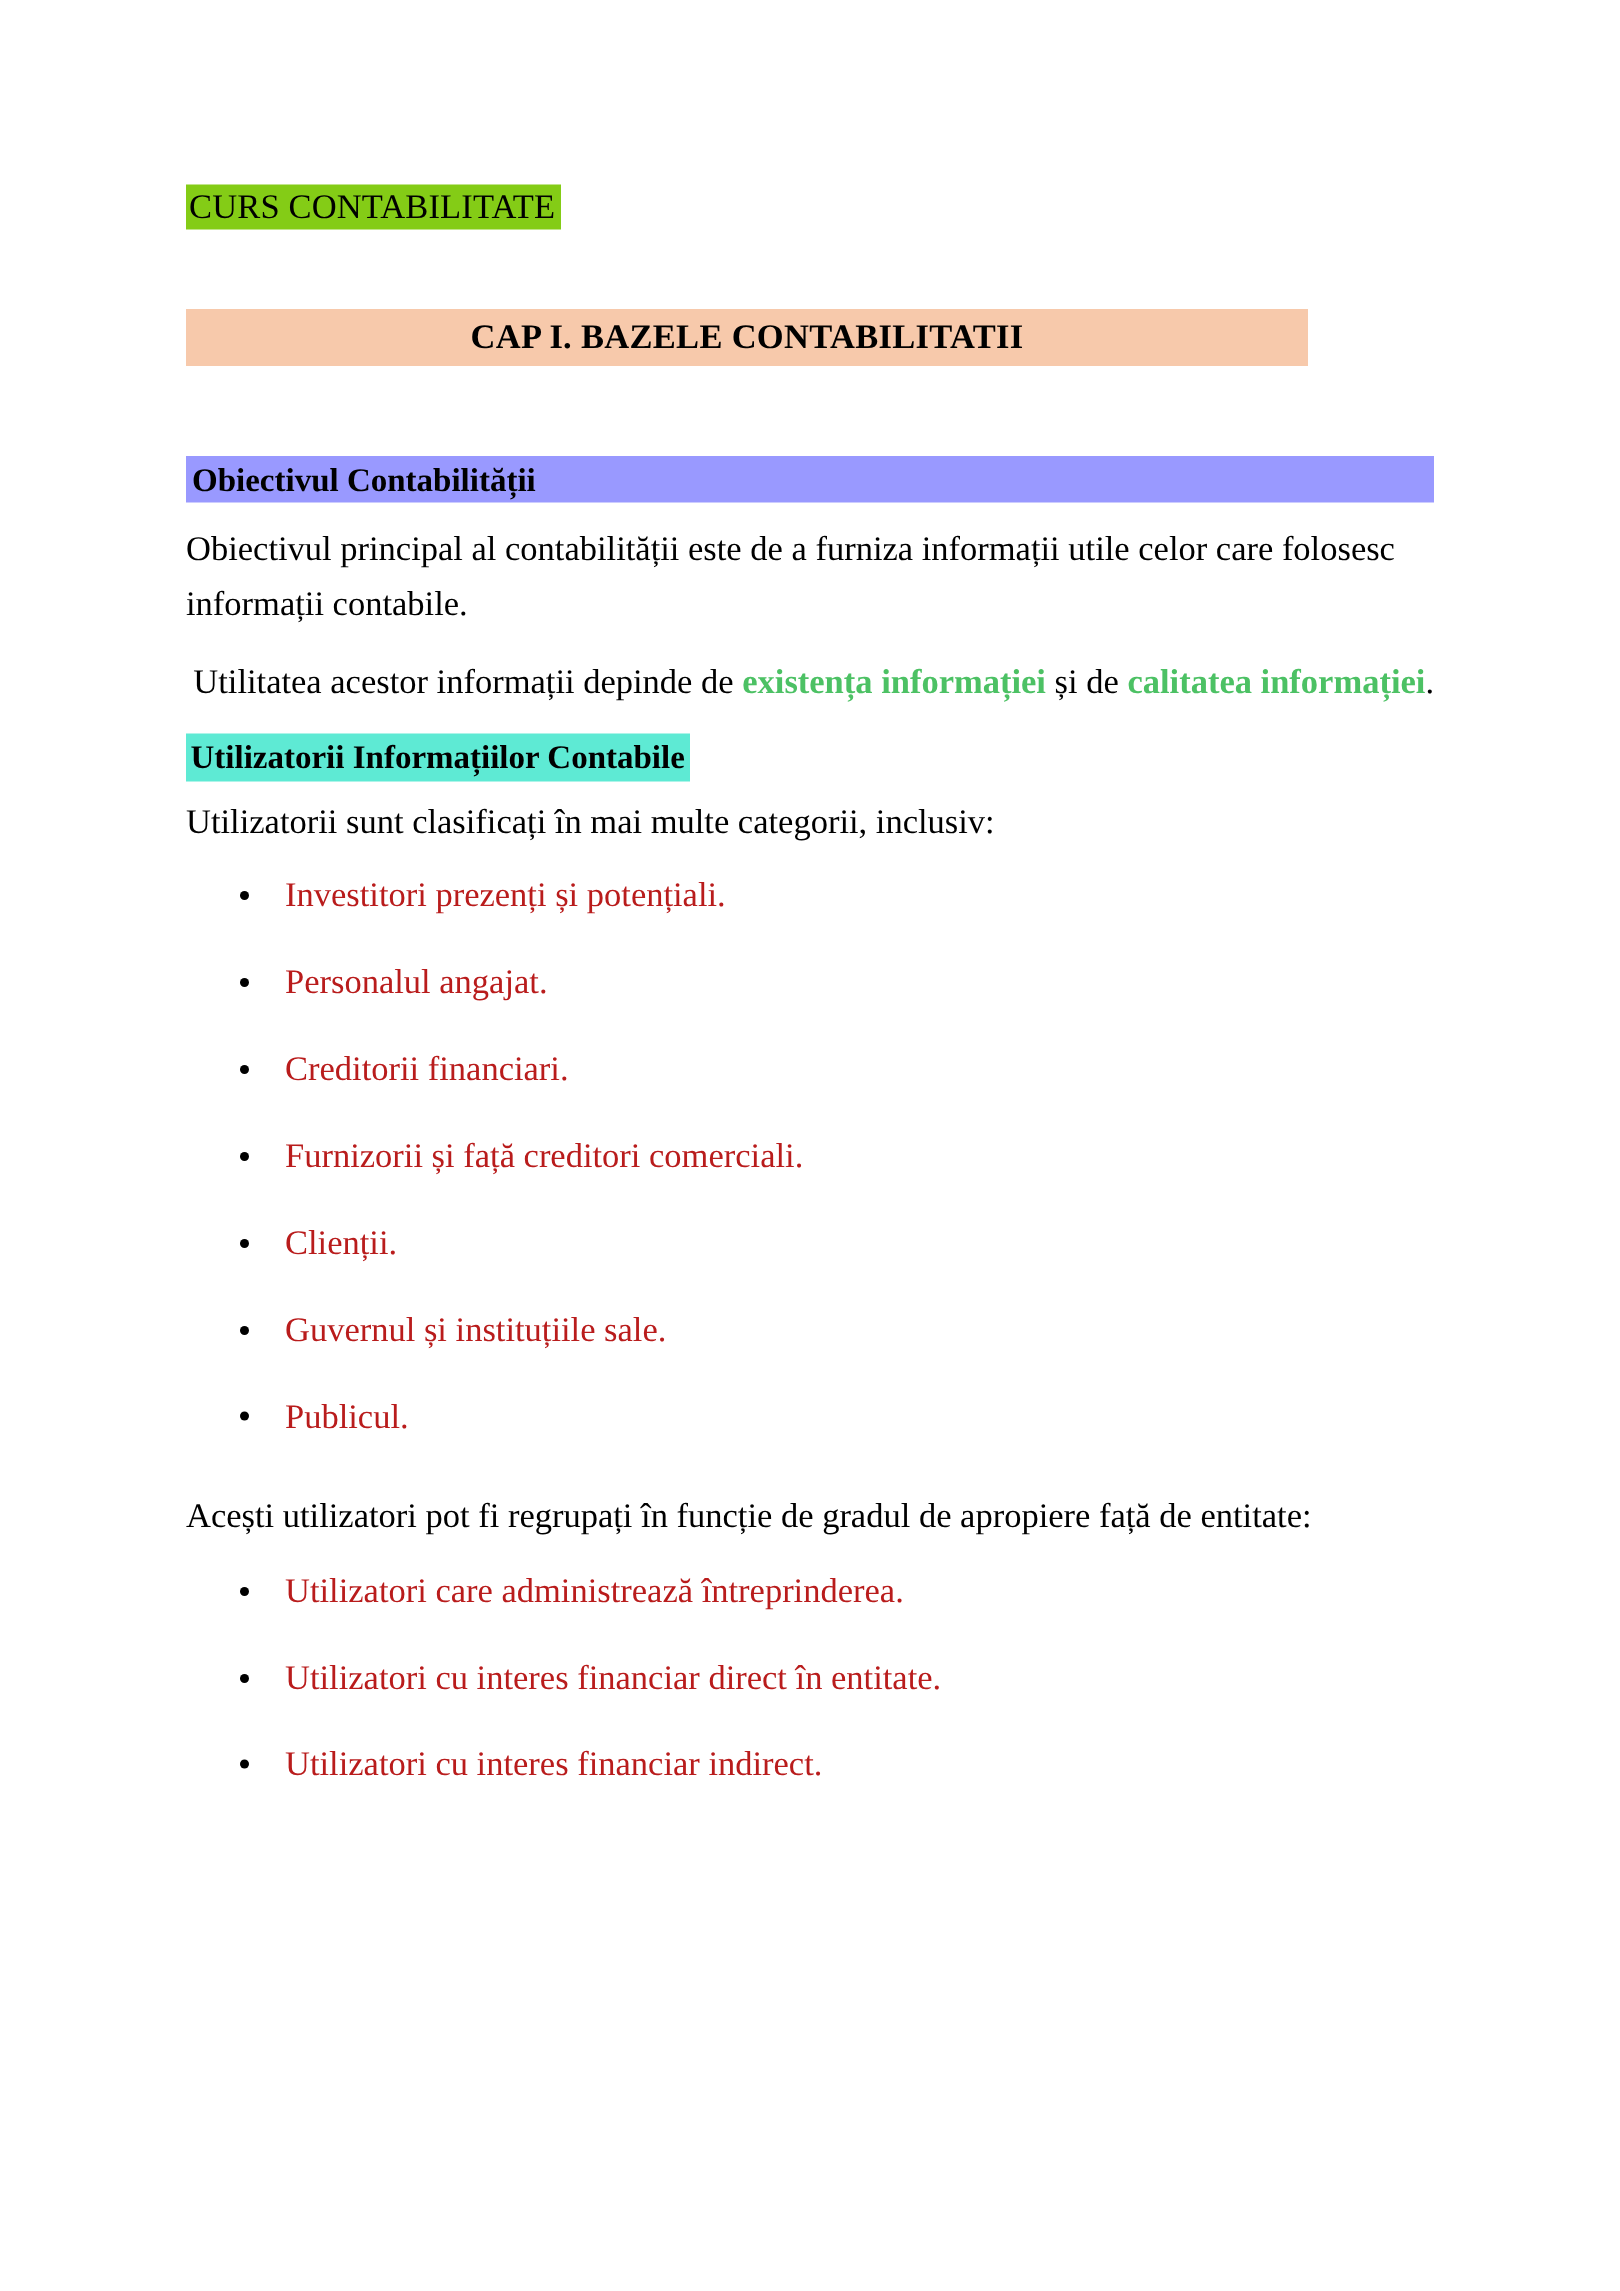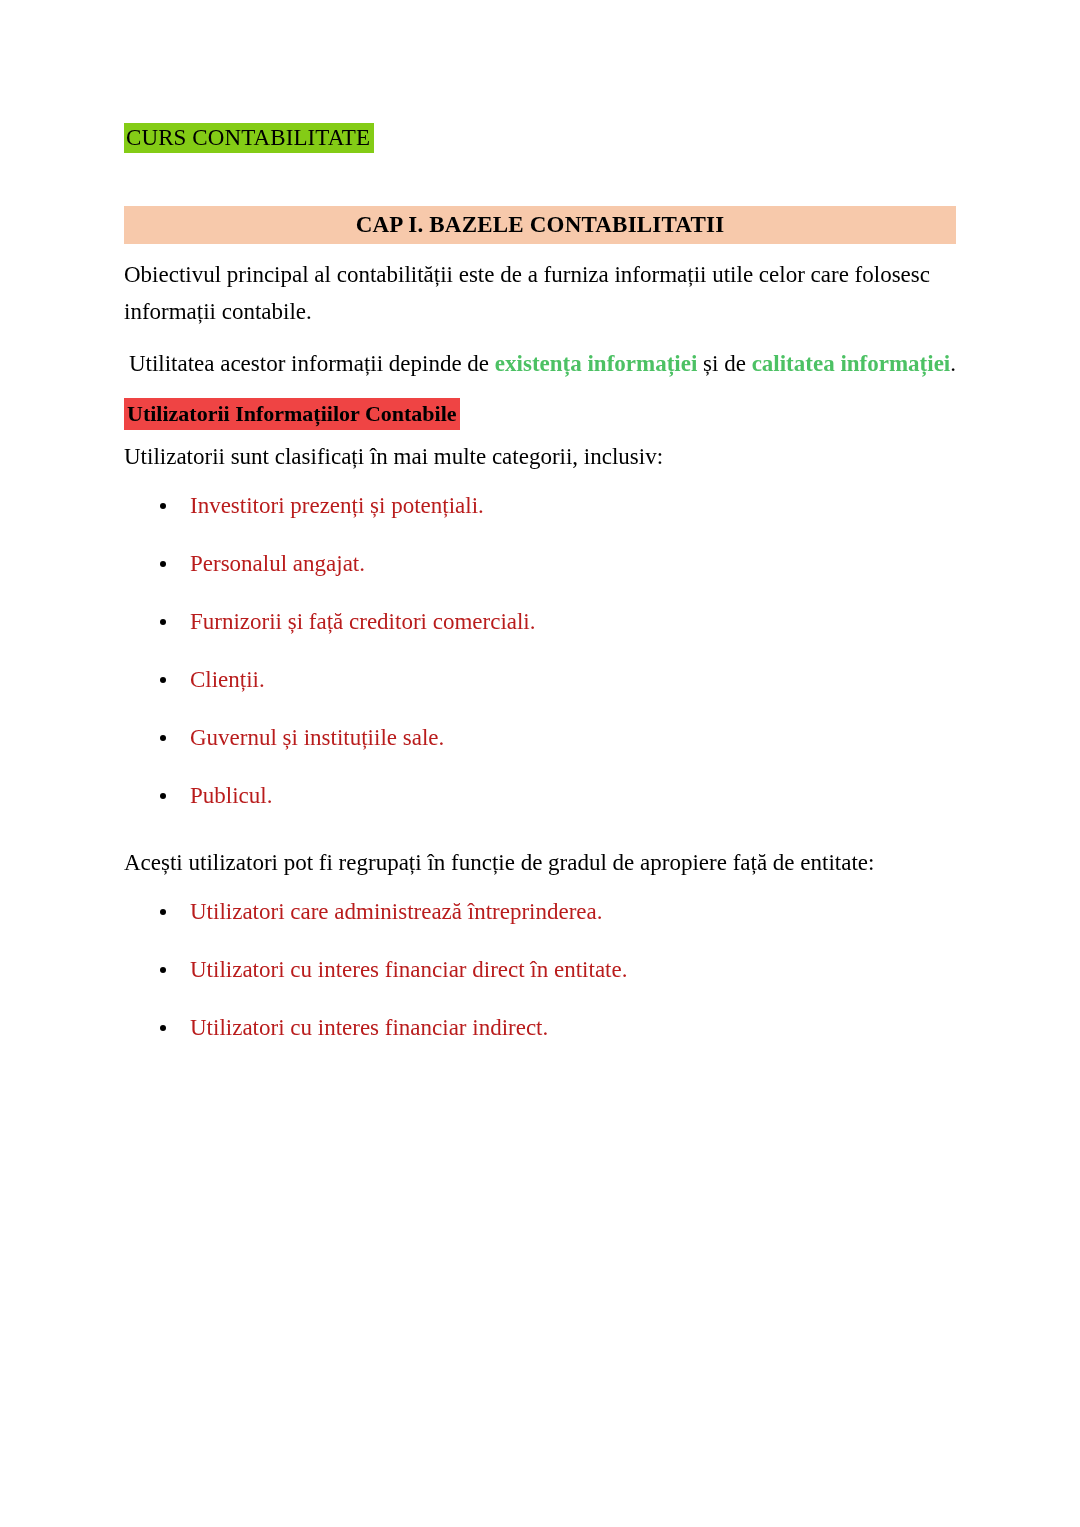--- a/index.html
+++ b/index.html
@@ -46,21 +46,21 @@
     color: #000000;
     padding: 2px 4px 3px 2px;
     box-decoration-break: clone;
     -webkit-box-decoration-break: clone;
   }
 
   
   .chapter-banner {
     margin-top: 57px;
     background-color: #f7c9ab;
-    width: 832px;
+    width: 748px;
     height: 38px;
     display: flex;
     align-items: center;
     justify-content: center;
   }
   .chapter-banner-text {
     font-size: 23px;
     font-weight: bold;
     color: #000000;
     letter-spacing: 0.2px;
@@ -103,21 +103,21 @@
   
   .section-inline {
     margin-top: 20px;
     line-height: 1.1;
   }
   .section-inline-text {
     display: inline;
     font-size: 22px;
     font-weight: bold;
     color: #000000;
-    background-color: #ef4444;
+    background-color: #5eead4;
     padding: 3px 3px 4px 3px;
     box-decoration-break: clone;
     -webkit-box-decoration-break: clone;
   }
 
   
   ul.bullets {
     list-style: none;
     margin: 16px 0 0 0;
     padding: 0;
@@ -150,20 +150,23 @@
   <div class="content">
 
     <div class="doc-title-row">
       <span class="doc-title">CURS CONTABILITATE</span>
     </div>
 
     <div class="chapter-banner">
       <span class="chapter-banner-text">CAP I. BAZELE CONTABILITATII</span>
     </div>
 
+    <div class="section-bar">
+      <span class="section-bar-text">Obiectivul Contabilității</span>
+    </div>
 
     <p class="body">
       <span>Obiectivul principal al contabilității este de a furniza informații utile celor care folosesc informații contabile.</span>
     </p>
 
     <p class="body tight"><span>Utilitatea acestor informații depinde de </span><span class="green-strong">existența informației</span><span> și de </span><span class="green-strong">calitatea informației</span><span>.</span></p>
 
     <div class="section-inline">
       <span class="section-inline-text">Utilizatorii Informațiilor Contabile</span>
     </div>
@@ -176,20 +179,24 @@
       <li>
         <span class="bullet-dot"></span>
         <span>Investitori prezenți și potențiali.</span>
       </li>
       <li>
         <span class="bullet-dot"></span>
         <span>Personalul angajat.</span>
       </li>
       <li>
         <span class="bullet-dot"></span>
+        <span>Creditorii financiari.</span>
+      </li>
+      <li>
+        <span class="bullet-dot"></span>
         <span>Furnizorii și față creditori comerciali.</span>
       </li>
       <li>
         <span class="bullet-dot"></span>
         <span>Clienții.</span>
       </li>
       <li>
         <span class="bullet-dot"></span>
         <span>Guvernul și instituțiile sale.</span>
       </li>

